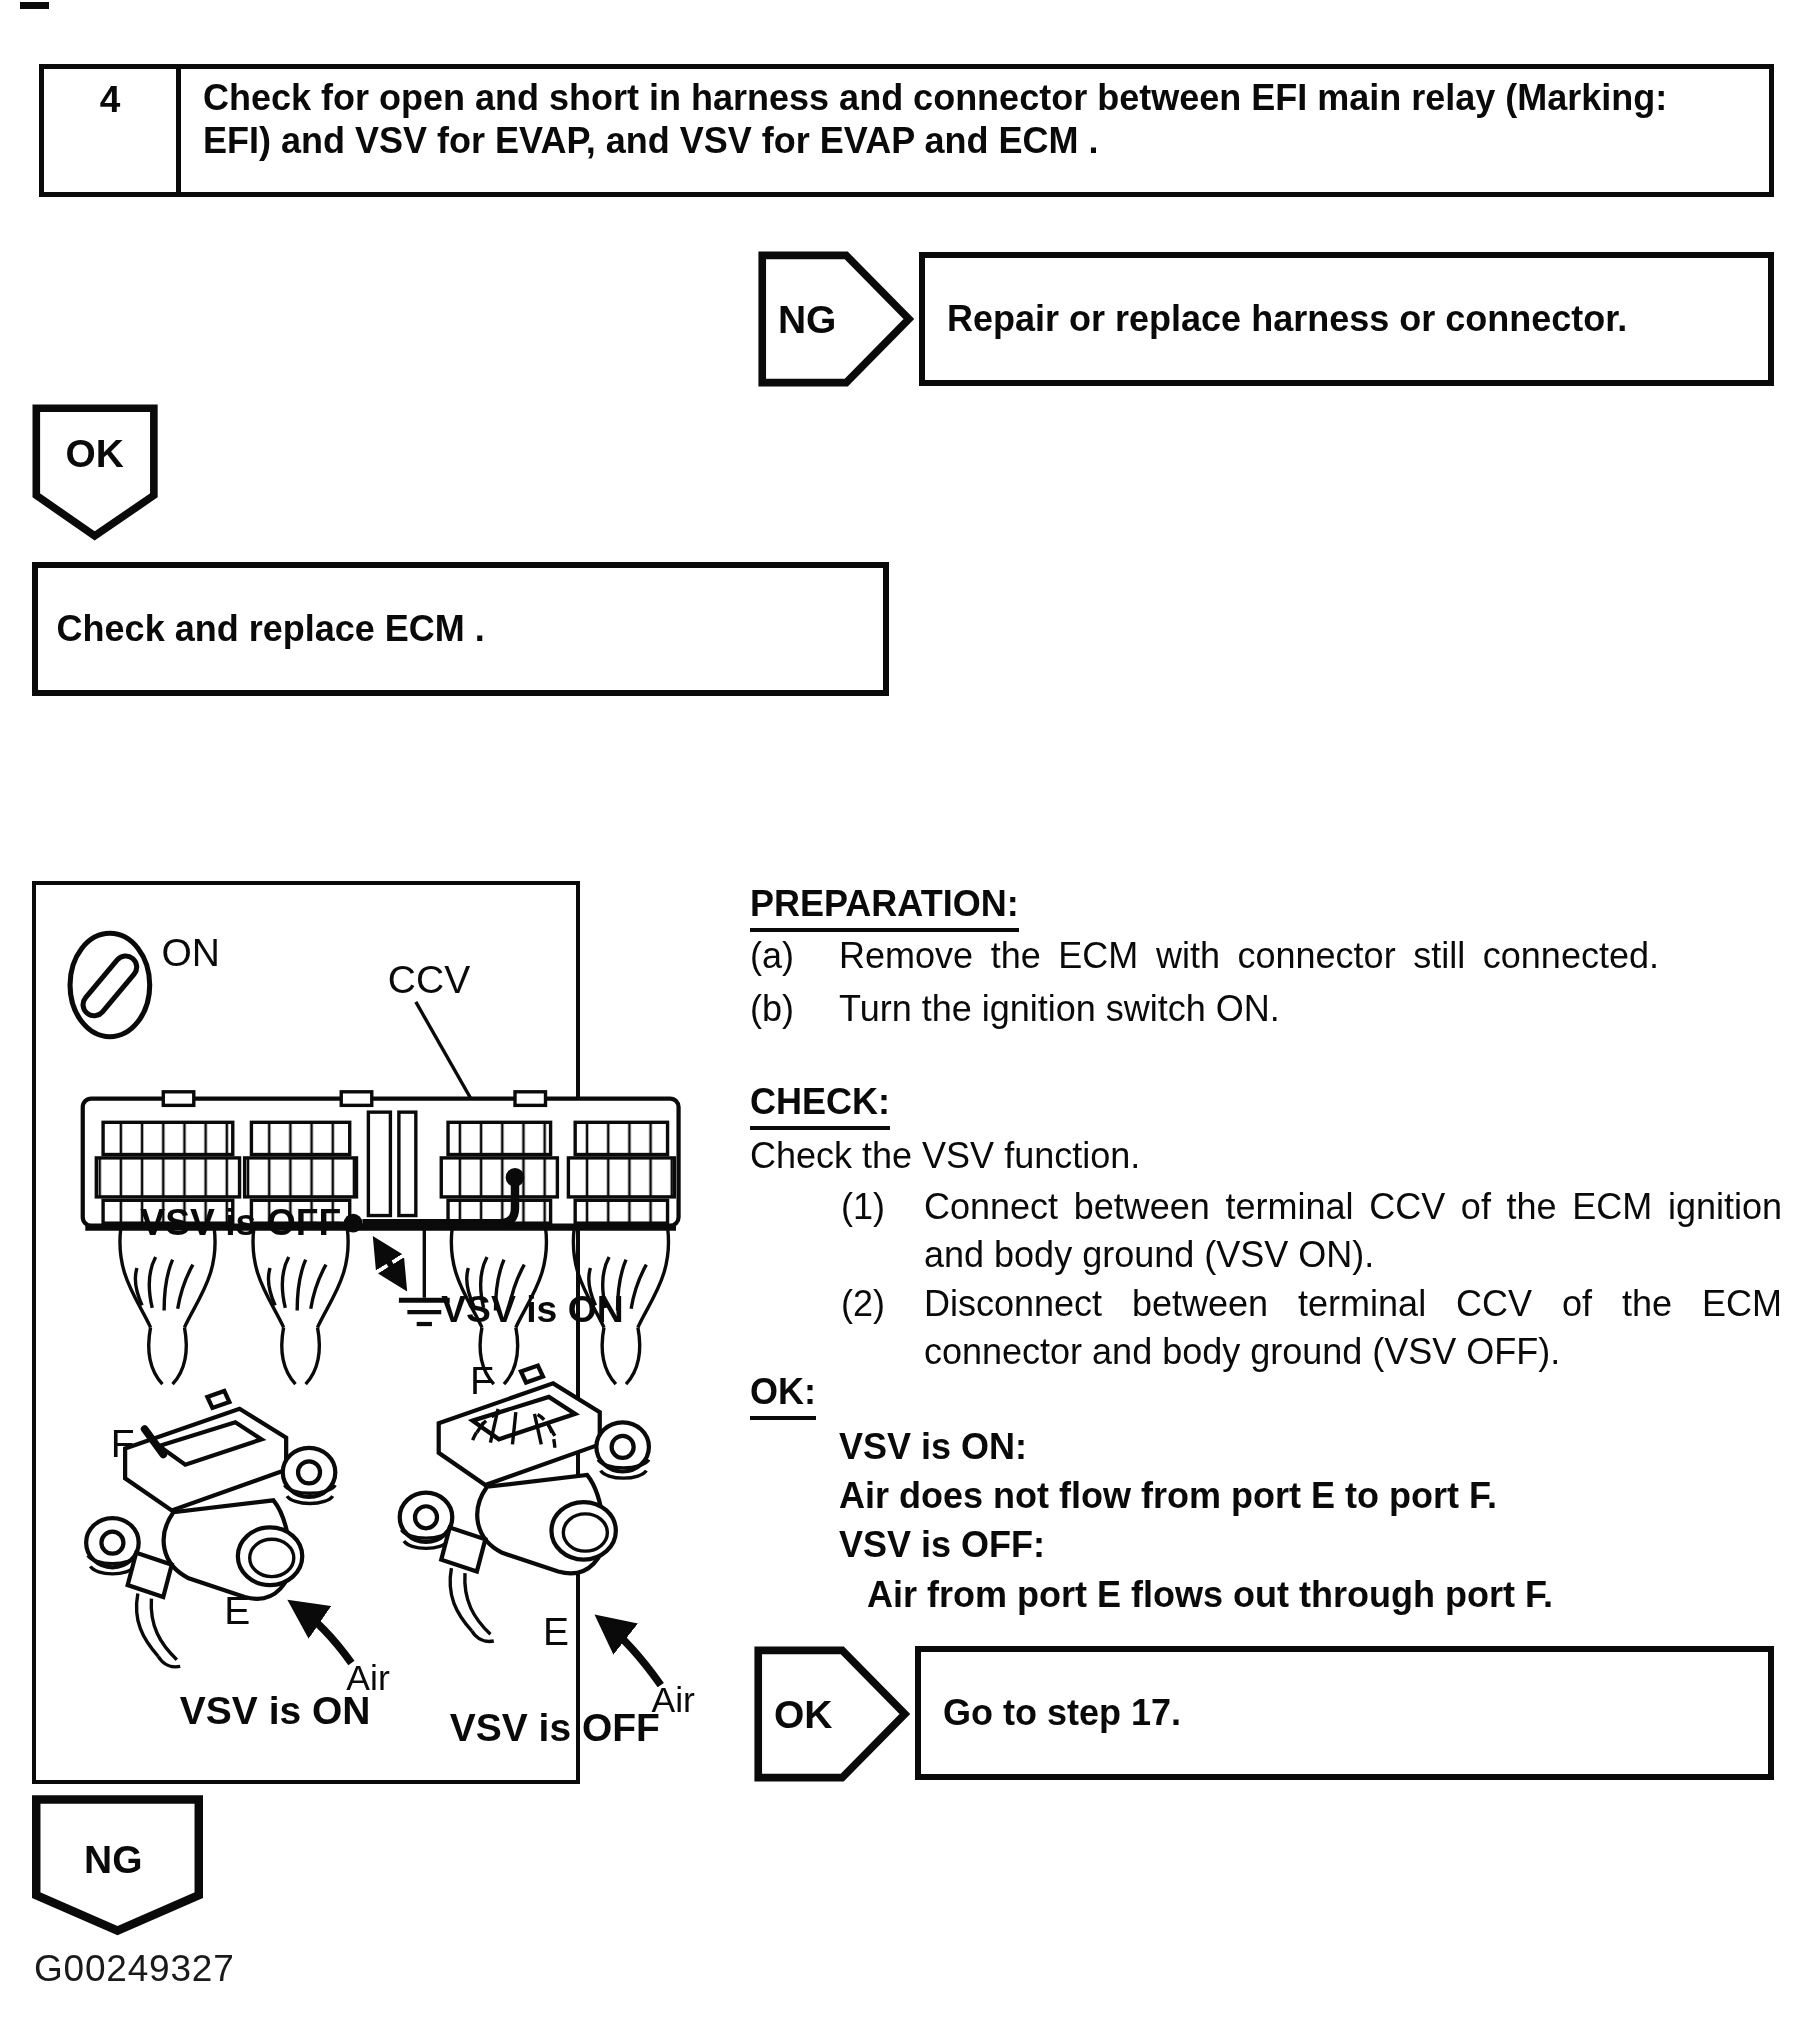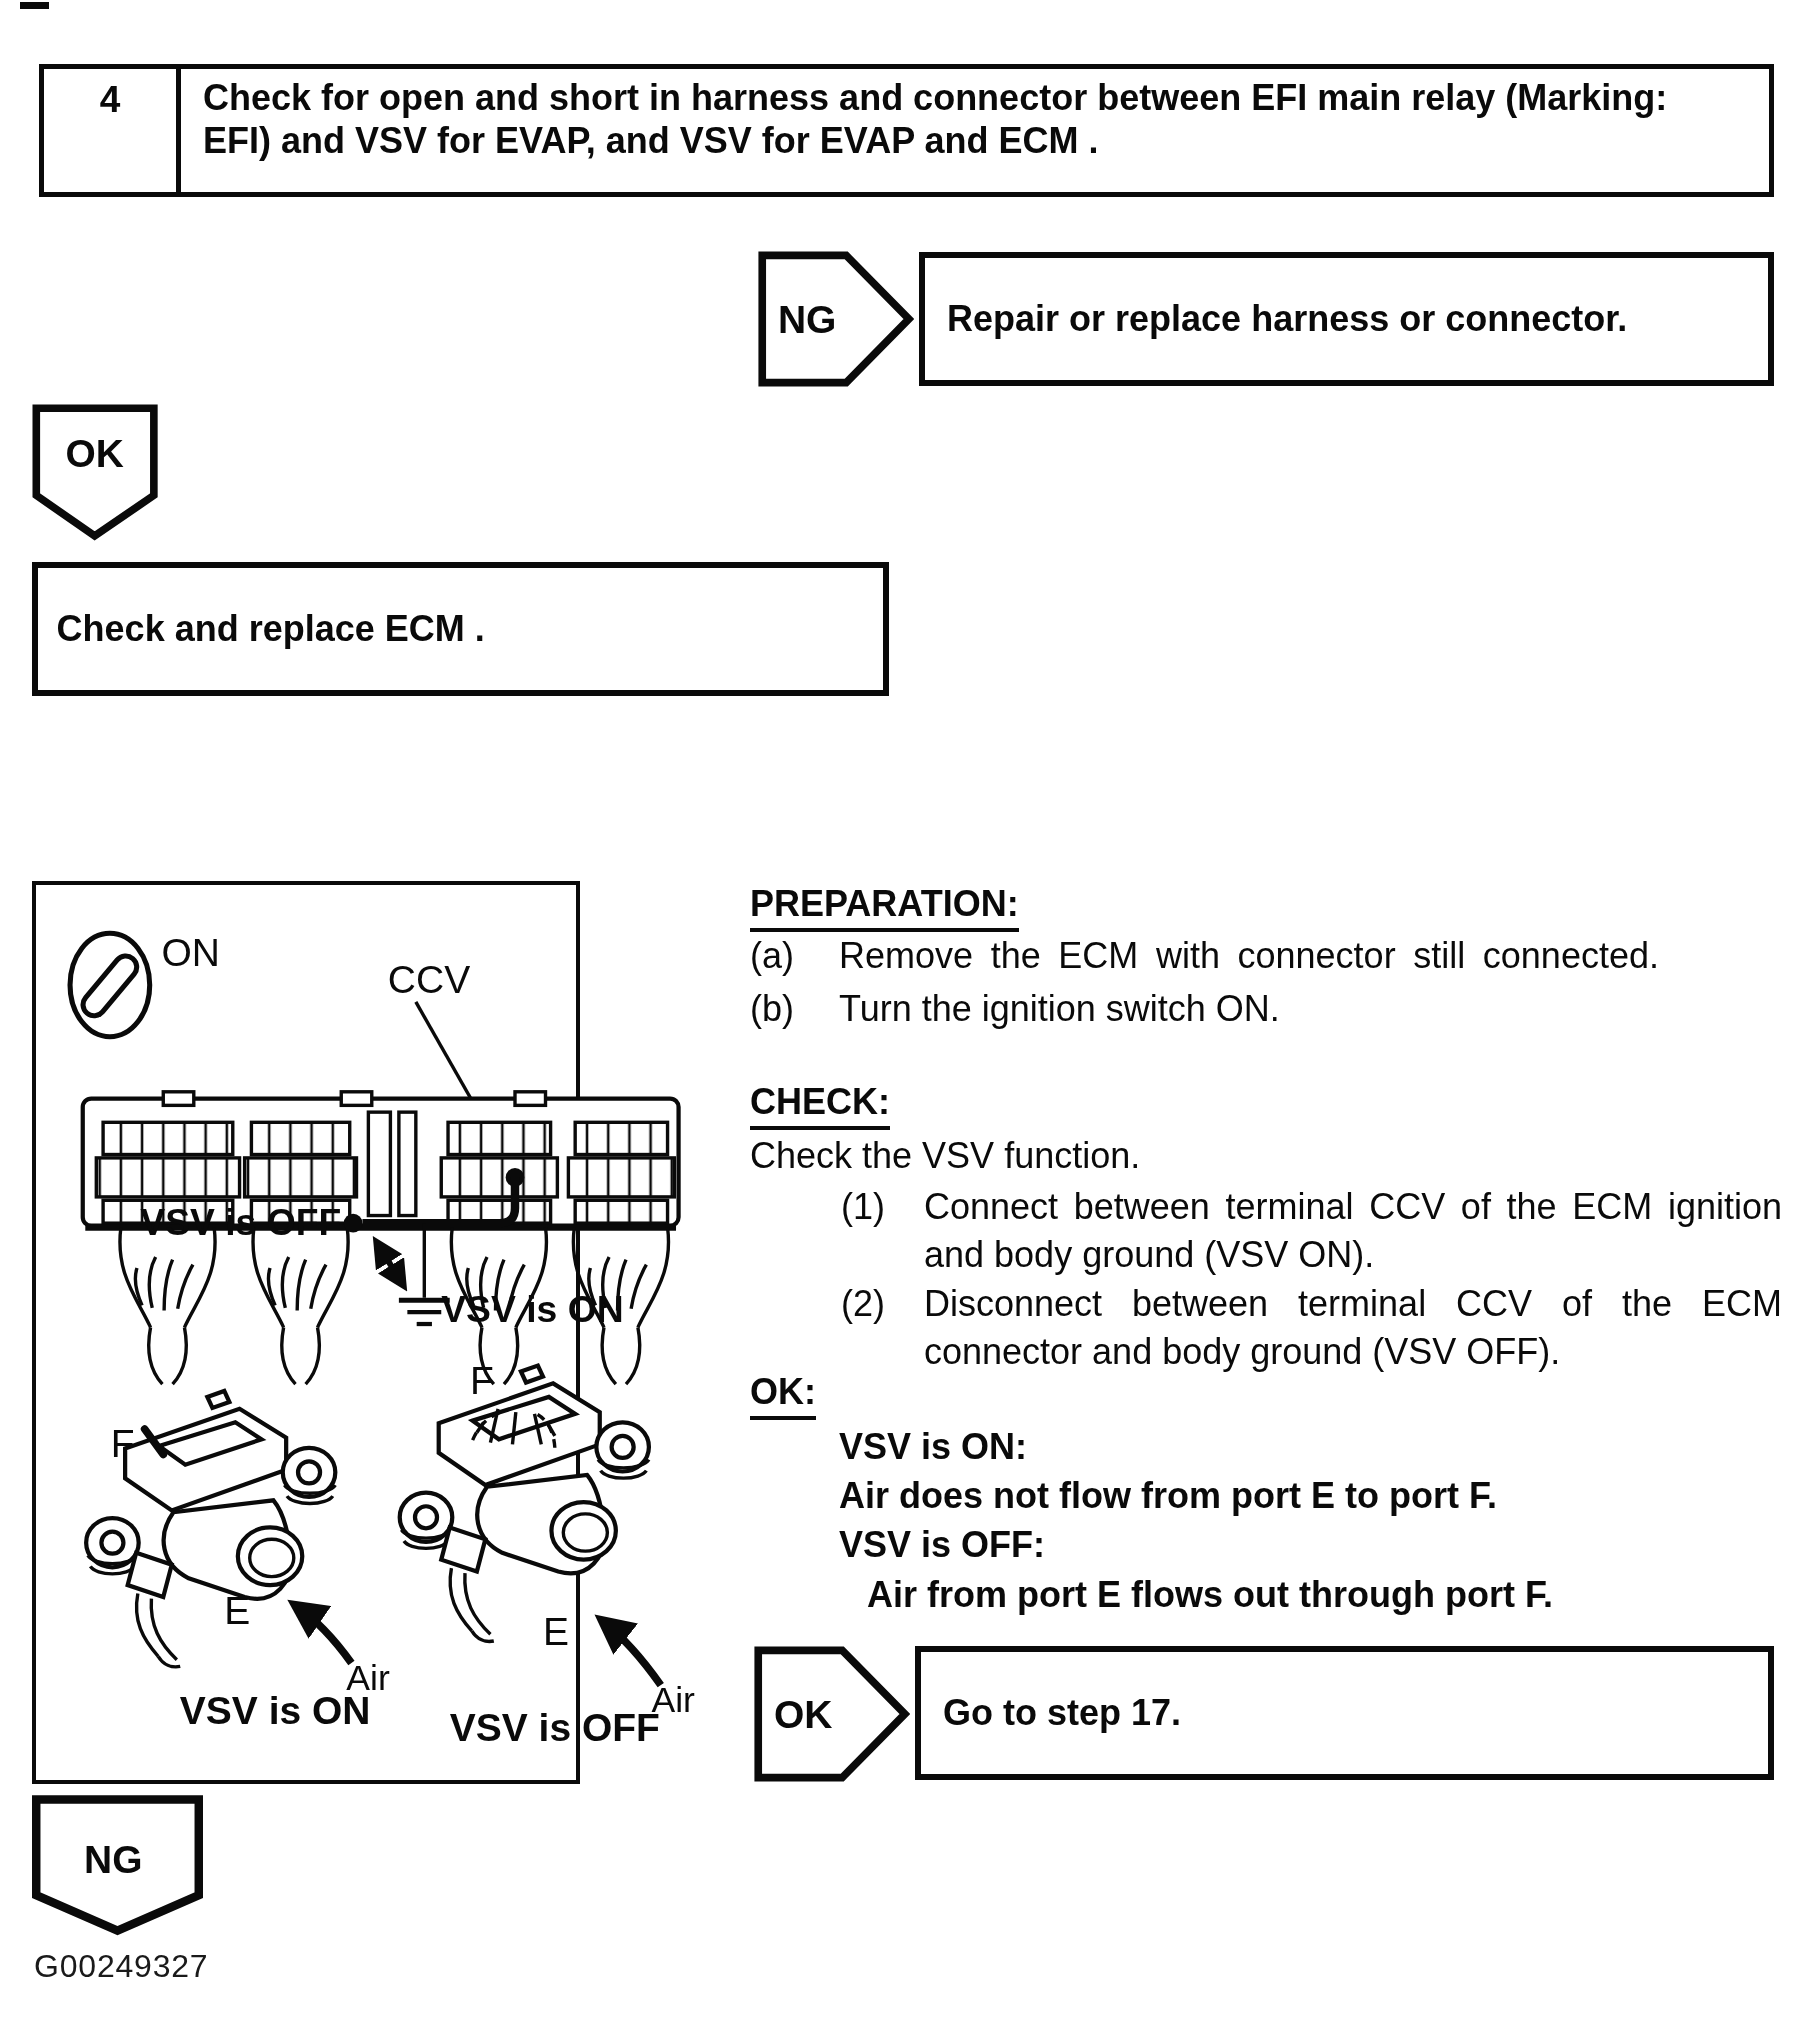--- a/index.html
+++ b/index.html
@@ -30,21 +30,21 @@
   .hdg { font-weight:bold; font-size:36px; border-bottom:4.2px solid #0a0a0a; padding-bottom:2.5px; display:inline-block; }
   .bodytxt { font-size:36px; line-height:48px; }
   .boldtxt { font-weight:bold; font-size:36px; line-height:49px; }
   .wide { word-spacing:7.6px; }
   .just { text-align:justify; }
 
   svg { display:block; }
   svg text { font-family:"Liberation Sans", sans-serif; fill:#0a0a0a; }
   .pent-label { font-weight:bold; font-size:46px; }
 
-  .figid { font-size:32px; color:#1a1a1a; letter-spacing:0.8px; }
+  .figid { font-size:37px; color:#1a1a1a; letter-spacing:0.8px; }
 </style>
 </head>
 <body>
 
 <div id="page">
 
   <div class="abs" style="left:20.3px; top:1.7px; width:29px; height:7.6px; background:#0a0a0a;"></div>
 
   <div class="abs stephdr" style="left:39px; top:64px; width:1735px; height:133px;">
     <div class="num top">4</div>

